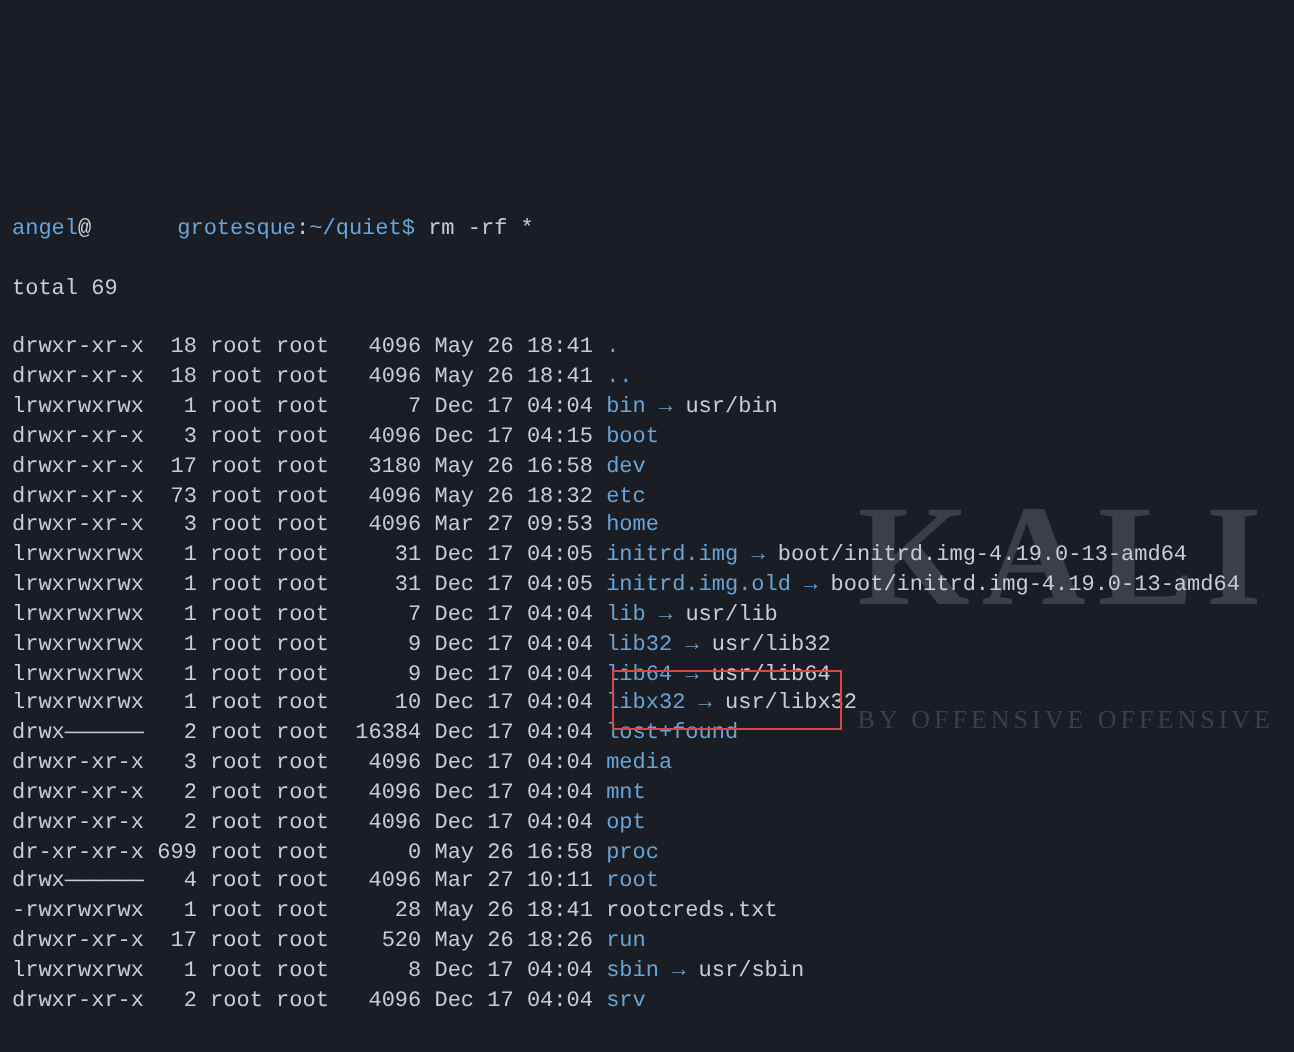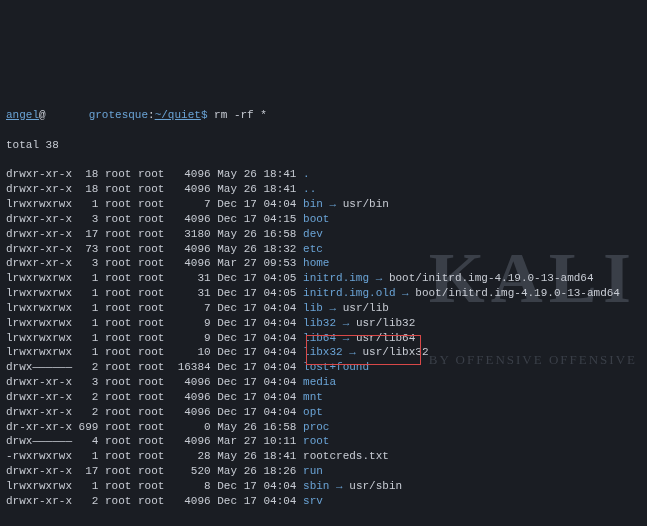--- a/index.html
+++ b/index.html
@@ -30,21 +30,21 @@
       font-size: 72px;
       font-weight: bold;
       letter-spacing: 6px;
     }
     .watermark .sub {
       font-size: 13px;
       letter-spacing: 2px;
       margin-top: -6px;
     }
     .content { position: relative; z-index: 1; }
-    .user { color: #6aa3d5; text-decoration: underline; }
+    .user { color: #6aa3d5; }
     .at { color: #c8ccd4; }
     .host { color: #6aa3d5; margin-left: 43px; }
     .path { color: #c8ccd4; }
     .prompt { color: #6aa3d5; }
     .cmd { color: #c8ccd4; }
     .lsline { display: block; }
     .arrow { color: #6aa3d5; }
     .linkname { color: #6aa3d5; }
     .dirname { color: #6aa3d5; }
     .highlight-box {
@@ -59,21 +59,21 @@
 
 
 
 <div class="watermark">
   <div class="big">KALI</div>
   <div class="sub">BY OFFENSIVE OFFENSIVE</div>
 </div>
 
 <div class="content">
 <span class="lsline"><span class="user">angel</span><span class="at">@</span><span class="host">grotesque</span><span class="path">:</span><span class="user">~/quiet</span><span class="prompt">$ </span><span class="cmd">rm -rf *</span></span>
-<span class="lsline">total 38</span>
+<span class="lsline">total 69</span>
 <div id="ls-entries"><span class="lsline">drwxr-xr-x  18 root root   4096 May 26 18:41 <span class="dirname">.</span></span><span class="lsline">drwxr-xr-x  18 root root   4096 May 26 18:41 <span class="dirname">..</span></span><span class="lsline">lrwxrwxrwx   1 root root      7 Dec 17 04:04 <span class="linkname">bin</span> <span class="arrow">→</span> usr/bin</span><span class="lsline">drwxr-xr-x   3 root root   4096 Dec 17 04:15 <span class="dirname">boot</span></span><span class="lsline">drwxr-xr-x  17 root root   3180 May 26 16:58 <span class="dirname">dev</span></span><span class="lsline">drwxr-xr-x  73 root root   4096 May 26 18:32 <span class="dirname">etc</span></span><span class="lsline">drwxr-xr-x   3 root root   4096 Mar 27 09:53 <span class="dirname">home</span></span><span class="lsline">lrwxrwxrwx   1 root root     31 Dec 17 04:05 <span class="linkname">initrd.img</span> <span class="arrow">→</span> boot/initrd.img-4.19.0-13-amd64</span><span class="lsline">lrwxrwxrwx   1 root root     31 Dec 17 04:05 <span class="linkname">initrd.img.old</span> <span class="arrow">→</span> boot/initrd.img-4.19.0-13-amd64</span><span class="lsline">lrwxrwxrwx   1 root root      7 Dec 17 04:04 <span class="linkname">lib</span> <span class="arrow">→</span> usr/lib</span><span class="lsline">lrwxrwxrwx   1 root root      9 Dec 17 04:04 <span class="linkname">lib32</span> <span class="arrow">→</span> usr/lib32</span><span class="lsline">lrwxrwxrwx   1 root root      9 Dec 17 04:04 <span class="linkname">lib64</span> <span class="arrow">→</span> usr/lib64</span><span class="lsline">lrwxrwxrwx   1 root root     10 Dec 17 04:04 <span class="linkname">libx32</span> <span class="arrow">→</span> usr/libx32</span><span class="lsline">drwx——————   2 root root  16384 Dec 17 04:04 <span class="dirname">lost+found</span></span><span class="lsline">drwxr-xr-x   3 root root   4096 Dec 17 04:04 <span class="dirname">media</span></span><span class="lsline">drwxr-xr-x   2 root root   4096 Dec 17 04:04 <span class="dirname">mnt</span></span><span class="lsline">drwxr-xr-x   2 root root   4096 Dec 17 04:04 <span class="dirname">opt</span></span><span class="lsline">dr-xr-xr-x 699 root root      0 May 26 16:58 <span class="dirname">proc</span></span><span class="lsline">drwx——————   4 root root   4096 Mar 27 10:11 <span class="dirname">root</span></span><span class="lsline">-rwxrwxrwx   1 root root     28 May 26 18:41 rootcreds.txt</span><span class="lsline">drwxr-xr-x  17 root root    520 May 26 18:26 <span class="dirname">run</span></span><span class="lsline">lrwxrwxrwx   1 root root      8 Dec 17 04:04 <span class="linkname">sbin</span> <span class="arrow">→</span> usr/sbin</span><span class="lsline">drwxr-xr-x   2 root root   4096 Dec 17 04:04 <span class="dirname">srv</span></span></div>
 
 
 
 </div>
 
 <div class="highlight-box" style="top:335px;left:306px;width:115px;height:30px;"></div>
 
 
 

